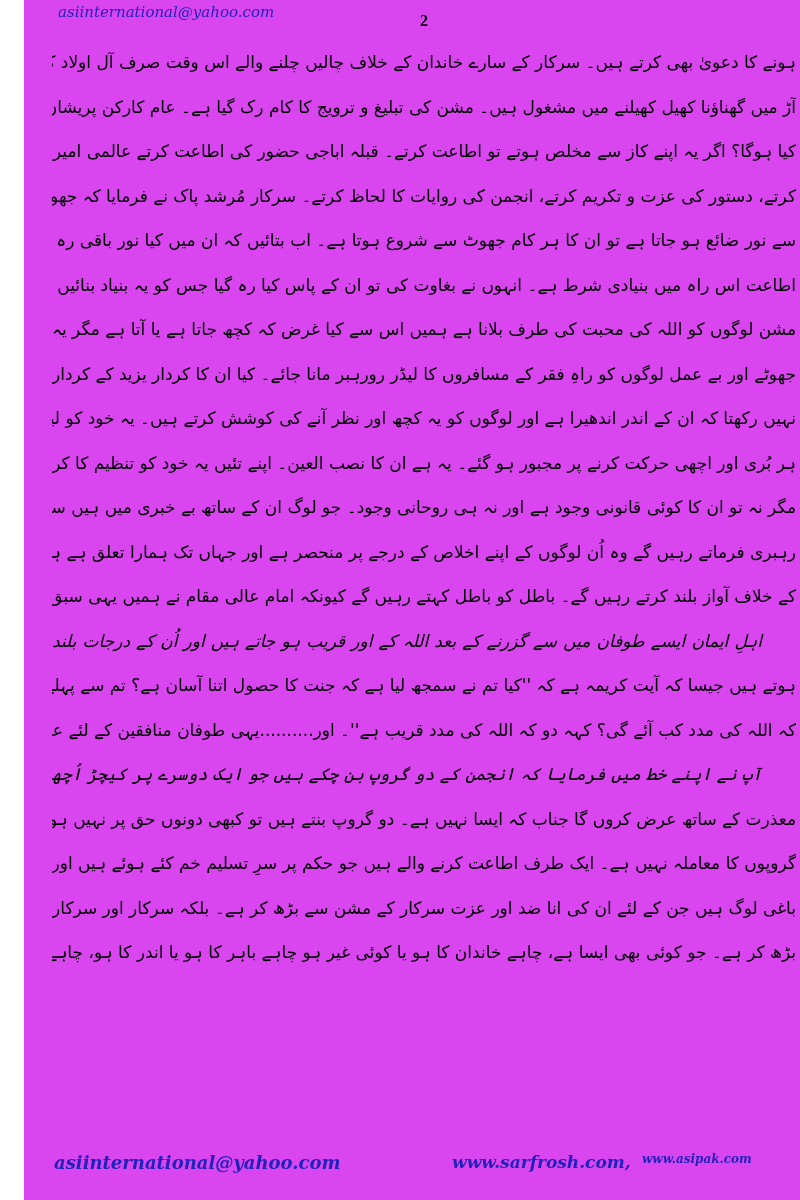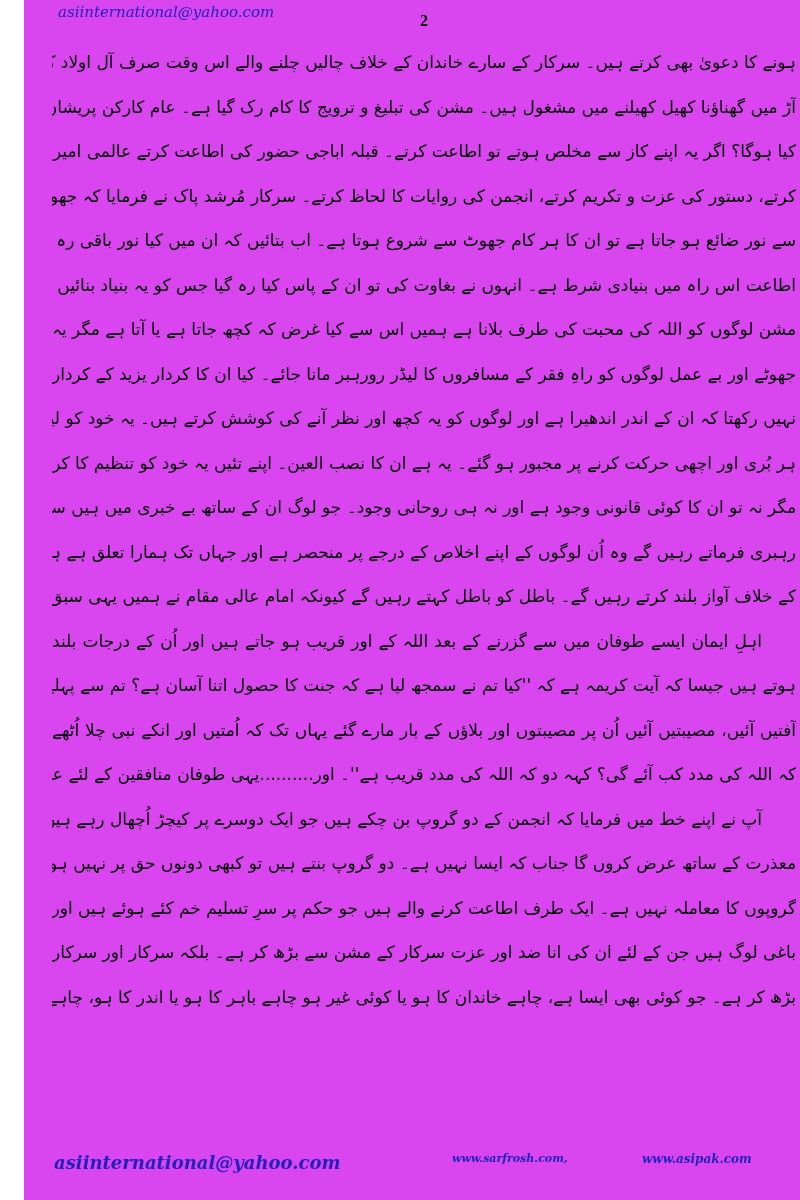--- a/index.html
+++ b/index.html
@@ -35,36 +35,36 @@
   }
   .body-line {
     height:44.5px;
     line-height:44.5px;
     font-size:17px;
     text-align:justify;
     text-align-last:justify;
     white-space:nowrap;
     overflow:hidden;
   }
-  .body-line.indent { padding-right:34px; }
+  .body-line.indent { padding-right:34px;font-style:italic; }
   .body-line.last { text-align-last:right; }
   .footer {
     position:absolute; bottom:22px; left:0; width:800px; height:26px;
     font-family:"DejaVu Serif", serif;
     font-style:italic;
     color:#2222bb;
   }
   .footer-email {
     position:absolute; left:30px; top:0;
     font-size:18px;
     font-weight:bold;
   }
   .footer-site1 {
     position:absolute; left:428px; top:0;
-    font-size:11px;
+    font-size:17px;
     font-weight:bold;
   }
   .footer-site2 {
     position:absolute; left:618px; top:0;
     font-size:12px;
     font-weight:bold;
   }
 </style>
 </head>
 <body>
@@ -87,21 +87,20 @@
         <div class="body-line">جھوٹے اور بے عمل لوگوں کو راہِ فقر کے مسافروں کا لیڈر رورہبر مانا جائے۔ کیا ان کا کردار یزید کے کردار سے مشابہت</div>
         <div class="body-line">نہیں رکھتا کہ ان کے اندر اندھیرا ہے اور لوگوں کو یہ کچھ اور نظر آنے کی کوشش کرتے ہیں۔ یہ خود کو لیڈر منوانے کے لئے</div>
         <div class="body-line">ہر بُری اور اچھی حرکت کرنے پر مجبور ہو گئے۔ یہ ہے ان کا نصب العین۔ اپنے تئیں یہ خود کو تنظیم کا کرتا دھرتا سمجھتے رہیں</div>
         <div class="body-line">مگر نہ تو ان کا کوئی قانونی وجود ہے اور نہ ہی روحانی وجود۔ جو لوگ ان کے ساتھ بے خبری میں ہیں سرکار اُن کی خود</div>
         <div class="body-line">رہبری فرماتے رہیں گے وہ اُن لوگوں کے اپنے اخلاص کے درجے پر منحصر ہے اور جہاں تک ہمارا تعلق ہے ہم ان</div>
         <div class="body-line">کے خلاف آواز بلند کرتے رہیں گے۔ باطل کو باطل کہتے رہیں گے کیونکہ امام عالی مقام نے ہمیں یہی سبق دیا ہے۔</div>
       </div>
     <div>
         <div class="body-line indent">اہلِ ایمان ایسے طوفان میں سے گزرنے کے بعد اللہ کے اور قریب ہو جاتے ہیں اور اُن کے درجات بلند</div>
         <div class="body-line">ہوتے ہیں جیسا کہ آیت کریمہ ہے کہ ''کیا تم نے سمجھ لیا ہے کہ جنت کا حصول اتنا آسان ہے؟ تم سے پہلے والوں پر</div>
-        <div class="body-line">آفتیں آئیں، مصیبتیں آئیں اُن پر مصیبتوں اور بلاؤں کے بار مارے گئے یہاں تک کہ اُمتیں اور انکے نبی چلا اُٹھے</div>
         <div class="body-line">کہ اللہ کی مدد کب آئے گی؟ کہہ دو کہ اللہ کی مدد قریب ہے''۔ اور..........یہی طوفان منافقین کے لئے عذاب و ذلت</div>
       </div>
     <div>
         <div class="body-line indent">آپ نے اپنے خط میں فرمایا کہ انجمن کے دو گروپ بن چکے ہیں جو ایک دوسرے پر کیچڑ اُچھال رہے ہیں۔</div>
         <div class="body-line">معذرت کے ساتھ عرض کروں گا جناب کہ ایسا نہیں ہے۔ دو گروپ بنتے ہیں تو کبھی دونوں حق پر نہیں ہو سکتے۔ یہاں دو</div>
         <div class="body-line">گروپوں کا معاملہ نہیں ہے۔ ایک طرف اطاعت کرنے والے ہیں جو حکم پر سرِ تسلیم خم کئے ہوئے ہیں اور دوسری طرف</div>
         <div class="body-line">باغی لوگ ہیں جن کے لئے ان کی انا ضد اور عزت سرکار کے مشن سے بڑھ کر ہے۔ بلکہ سرکار اور سرکار کے والد سے بھی</div>
         <div class="body-line">بڑھ کر ہے۔ جو کوئی بھی ایسا ہے، چاہے خاندان کا ہو یا کوئی غیر ہو چاہے باہر کا ہو یا اندر کا ہو، چاہے کوئی سینئر ہو یا</div>
       </div>
   </div>

